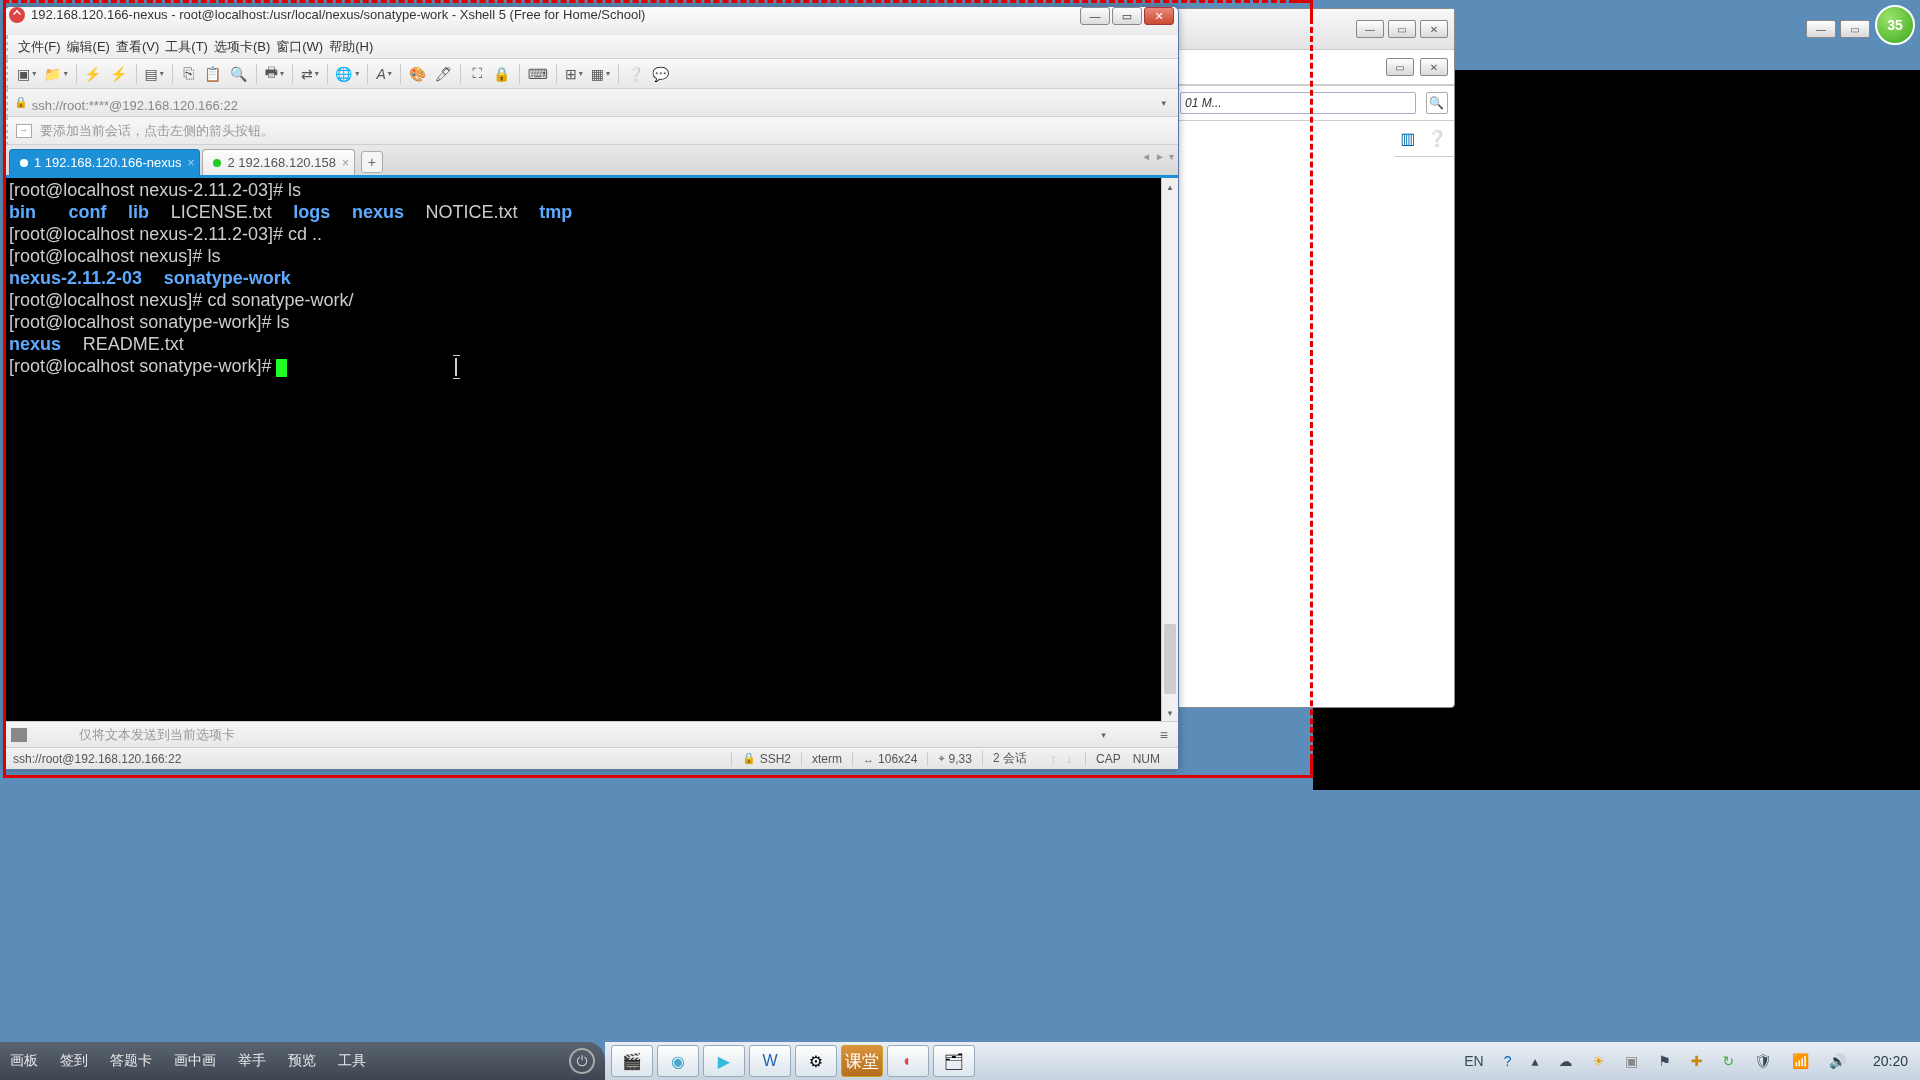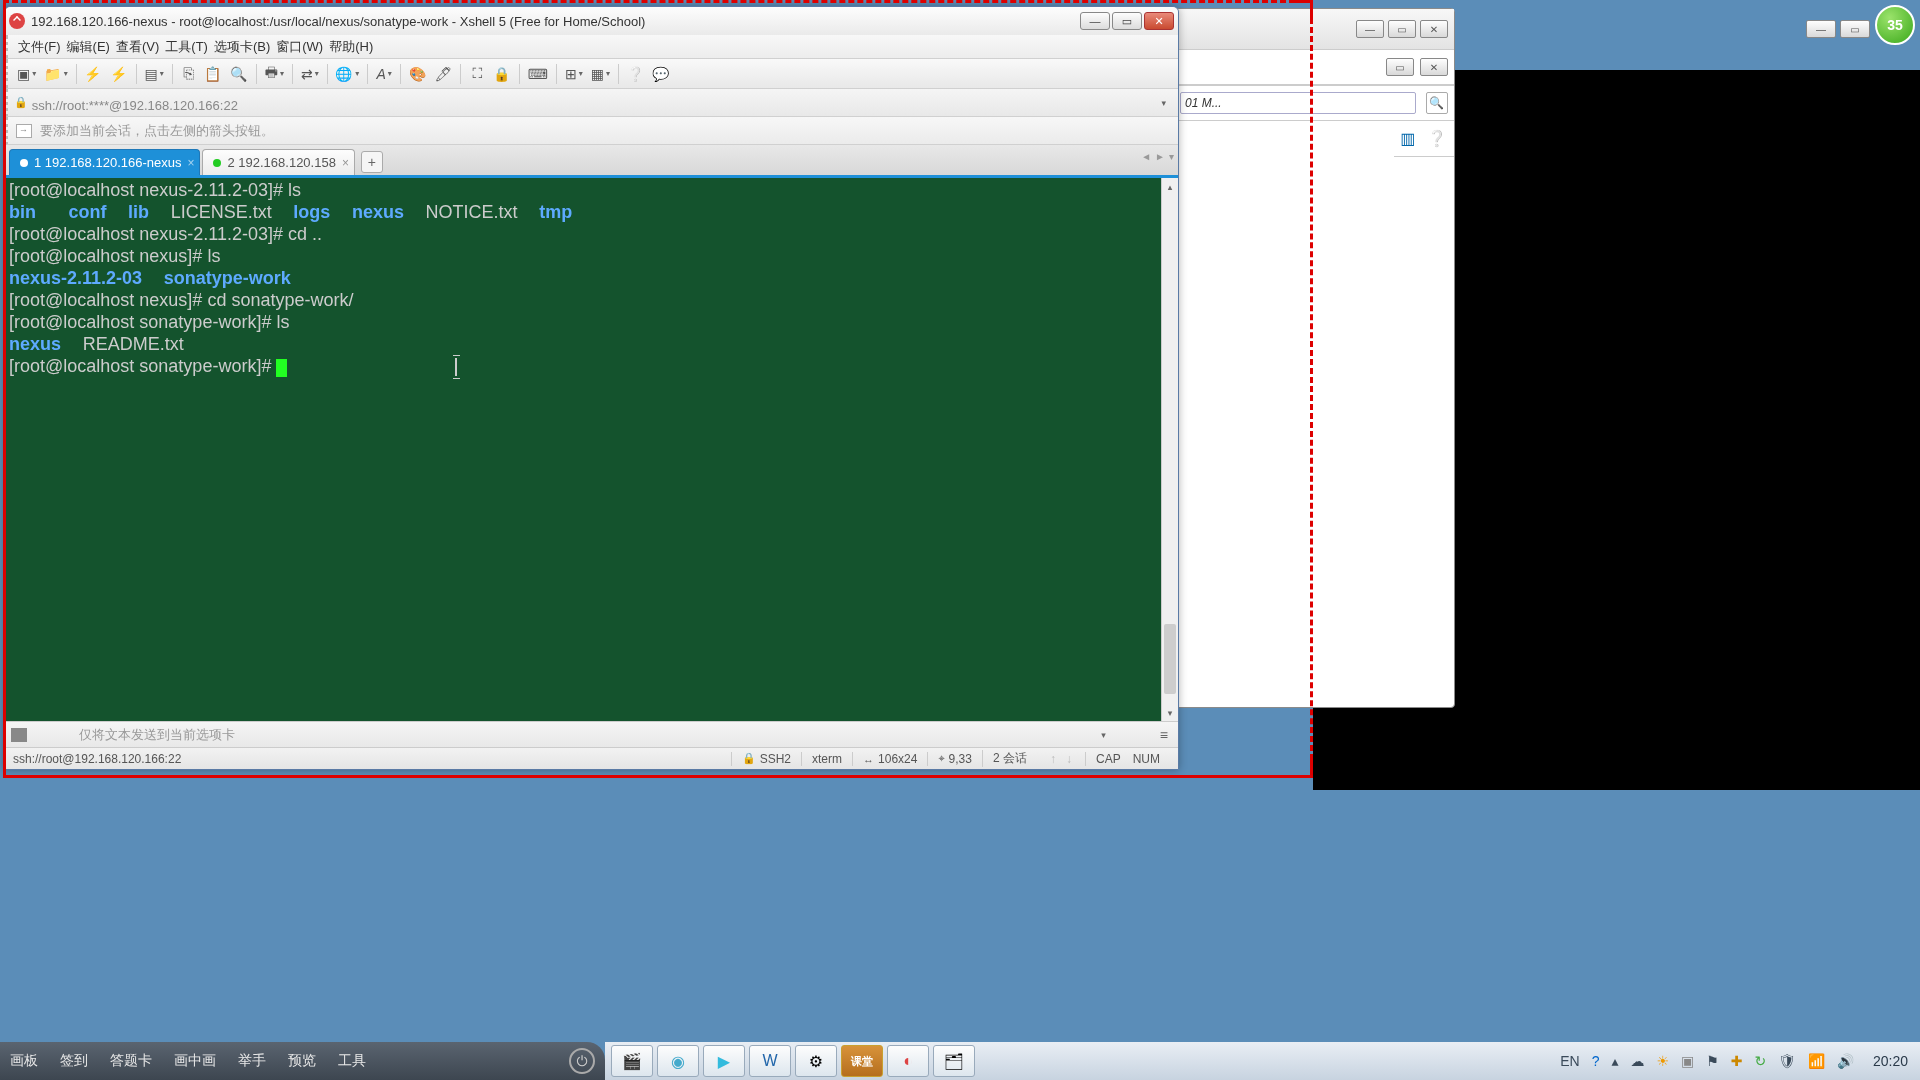--- a/index.html
+++ b/index.html
@@ -20,21 +20,21 @@
 
 .bg-black { position: absolute; left: 1313px; top: 70px; width: 607px; height: 720px; background: #000; }
 
 .corner-badge { position:absolute; right:5px; top:5px; width:40px; height:40px; border-radius:50%; background: radial-gradient(circle at 35% 30%, #9be36b, #3aa81a); border:2px solid #fff; color:#fff; font-size:14px; display:flex; align-items:center; justify-content:center; font-weight:bold;}
 .corner-wbtns { position:absolute; right:50px; top:20px; display:flex; gap:4px;}
 .corner-wbtns .wbtn { width: 30px; height: 18px; border: 1px solid #888; border-radius: 2px; background: linear-gradient(#fefefe,#d9d9d9); font-size:10px; display:flex; align-items:center; justify-content:center; color:#555;}
 
 
 .xshell { position: absolute; left: 4px; top: 6px; width: 1175px; height: 764px; background: #f0f0f0; border: 1px solid #5a7aa5; border-radius: 6px 6px 0 0; box-shadow: 0 0 8px rgba(0,0,0,0.3); display:flex; flex-direction:column; }
 
-.titlebar { height: 28px; background: linear-gradient(#fdfdfd,#eaeaea); display:flex; align-items:center; padding: 8px 4px; border-radius: 6px 6px 0 0; }
+.titlebar { height: 28px; background: linear-gradient(#fdfdfd,#eaeaea); display:flex; padding: 0 4px; border-radius: 6px 6px 0 0; }
 .titlebar .app-icon { width:16px; height:16px; background:#d44; border-radius:50%; margin-right:6px; position:relative;}
 .titlebar .app-icon::after{content:""; position:absolute; left:4px; top:3px; width:6px; height:6px; border:2px solid #fff; border-bottom:none; border-right:none; transform:rotate(45deg) scale(0.7);}
 .titlebar .ttext { font-size: 13px; color: #333; flex:1; }
 .winbtns { display:flex; gap:2px; }
 .winbtns div { width:30px; height:18px; border:1px solid #888; border-radius:3px; background:linear-gradient(#fdfdfd,#dcdcdc); display:flex; align-items:center; justify-content:center; font-size:11px; color:#444; cursor:pointer;}
 .winbtns .close { background:linear-gradient(#e98a7a,#c94a30); color:#fff; border-color:#a33;}
 
 .menubar { height: 24px; background: linear-gradient(#f8f8f8,#ececec); display:flex; align-items:center; padding: 0 10px; gap: 6px; border-bottom:1px solid #d0d0d0; border-left:3px dotted #bbb;}
 .menubar span { font-size: 13px; color:#333; cursor:pointer; }
 
@@ -59,21 +59,21 @@
 .tab.inactive { background: linear-gradient(#fdfdfd,#ececec); color:#555;}
 .tab .dot{ width:8px; height:8px; border-radius:50%;}
 .tab.active .dot{ background:#fff;}
 .tab.inactive .dot{ background:#2c2;}
 .tab .x{ position:absolute; right:5px; top:6px; font-size:12px; opacity:0.6;}
 .tabadd{ width:22px; height:22px; border:1px solid #aaa; border-radius:3px; background:#f5f5f5; display:flex; align-items:center; justify-content:center; font-size:14px; color:#666; margin-left:4px; margin-bottom:2px; cursor:pointer;}
 .tabbar .navs{ position:absolute; right:4px; top:6px; display:flex; gap:4px; font-size:10px; color:#999;}
 .tabbar .navs span{cursor:pointer;}
 
 .term-wrap{ flex:1; display:flex; position:relative; border-top:3px solid #1e90d8;}
-.terminal { flex:1; background:#14532d; color:#ccc; font-family: "Consolas","Courier New",monospace; font-size:18px; line-height:21px; padding:2px 4px; white-space:pre; overflow:hidden; position:relative;}
+.terminal { flex:1; background:#000000; color:#ccc; font-family: "Consolas","Courier New",monospace; font-size:18px; line-height:21px; padding:2px 4px; white-space:pre; overflow:hidden; position:relative;}
 .terminal .b{ color:#5eaaff; font-weight:bold;}
 .terminal .w{ color:#cccccc;}
 .terminal .cursor{ display:inline-block; width:11px; height:18px; background:#2f2; vertical-align:bottom; margin-bottom:1px;}
 .text-caret{ position:absolute; left:450px; top:180px; width:1px; height:18px; background:#ccc; border-left:1px solid #ccc; border-right:1px solid #ccc;}
 .text-caret::before{content:""; position:absolute; top:-3px; left:-3px; width:7px; height:1px; background:#ccc;}
 .text-caret::after{content:""; position:absolute; bottom:-3px; left:-3px; width:7px; height:1px; background:#ccc;}
 .vscroll { width:17px; background:#f0f0f0; border-left:1px solid #ccc; display:flex; flex-direction:column;}
 .vscroll .ar{ height:17px; display:flex; align-items:center; justify-content:center; font-size:9px; color:#666; cursor:pointer;}
 .vscroll .track{ flex:1; position:relative;}
 .vscroll .thumb{ position:absolute; left:2px; right:2px; bottom:10px; height:70px; background:#cdcdcd; border-radius:2px;}
@@ -91,21 +91,21 @@
 .statusbar .arr{ color:#bbb; padding:0 3px;}
 
 
 .presenter-bar{ position:absolute; left:0; bottom:0; width:605px; height:38px; background:linear-gradient(#5a6470,#3d4650); border-radius:0 18px 0 0; display:flex; align-items:center; padding:0 10px; gap:22px;}
 .presenter-bar span{ color:#e8e8e8; font-size:14px; cursor:pointer;}
 .presenter-bar .pwr{ margin-left:auto; width:26px; height:26px; border:2px solid #aaa; border-radius:50%; display:flex; align-items:center; justify-content:center; color:#ccc; font-size:14px;}
 
 .taskbar{ position:absolute; left:605px; bottom:0; right:0; height:38px; background:linear-gradient(#e9eef4,#c7d3e0); display:flex; align-items:center; padding:0 6px; gap:4px;}
 .taskbar .app{ width:42px; height:32px; border:1px solid #9ab; border-radius:3px; background:linear-gradient(#fdfdfd,#dde6ee); display:flex; align-items:center; justify-content:center; font-size:16px; cursor:pointer;}
 .taskbar .app.active{ background:linear-gradient(#ffe9a8,#e8c050); border-color:#c9a030;}
-.taskbar .tray{ margin-left:auto; display:flex; align-items:center; gap:12px; font-size:13px; color:#3a4a5a;}
+.taskbar .tray{ margin-left:auto; display:flex; align-items:center; gap:20px; font-size:13px; color:#3a4a5a;}
 .taskbar .tray .ti{ font-size:14px; cursor:pointer;}
 .taskbar .clock{ font-size:14px; color:#2a3a4a; padding:0 6px;}
 </style>
 </head>
 <body>
 
 <div class="outer-border"></div>
 
 <div class="bg-black"></div>
 
@@ -288,21 +288,21 @@
   <span>工具</span>
   <div class="pwr">⏻</div>
 </div>
 
 <div class="taskbar">
   <div class="app">🎬</div>
   <div class="app" style="color:#4ac;">◉</div>
   <div class="app" style="color:#3bd;">▶</div>
   <div class="app" style="color:#26a;">W</div>
   <div class="app">⚙</div>
-  <div class="app active" style="background:linear-gradient(#d8933a,#b56e1e); color:#fff; font-size:11px;font-weight:bold;">课堂</div>
+  <div class="app active" style="background:linear-gradient(#d8933a,#b56e1e); color:#fff; font-size:17px;">课堂</div>
   <div class="app" style="color:#d44;">◐</div>
   <div class="app">🗂</div>
   <div class="tray">
     <span class="ti">EN</span>
     <span class="ti" style="color:#06c;">?</span>
     <span class="ti">▴</span>
     <span class="ti">☁</span>
     <span class="ti" style="color:#e90;">☀</span>
     <span class="ti" style="color:#888;">▣</span>
     <span class="ti">⚑</span>

